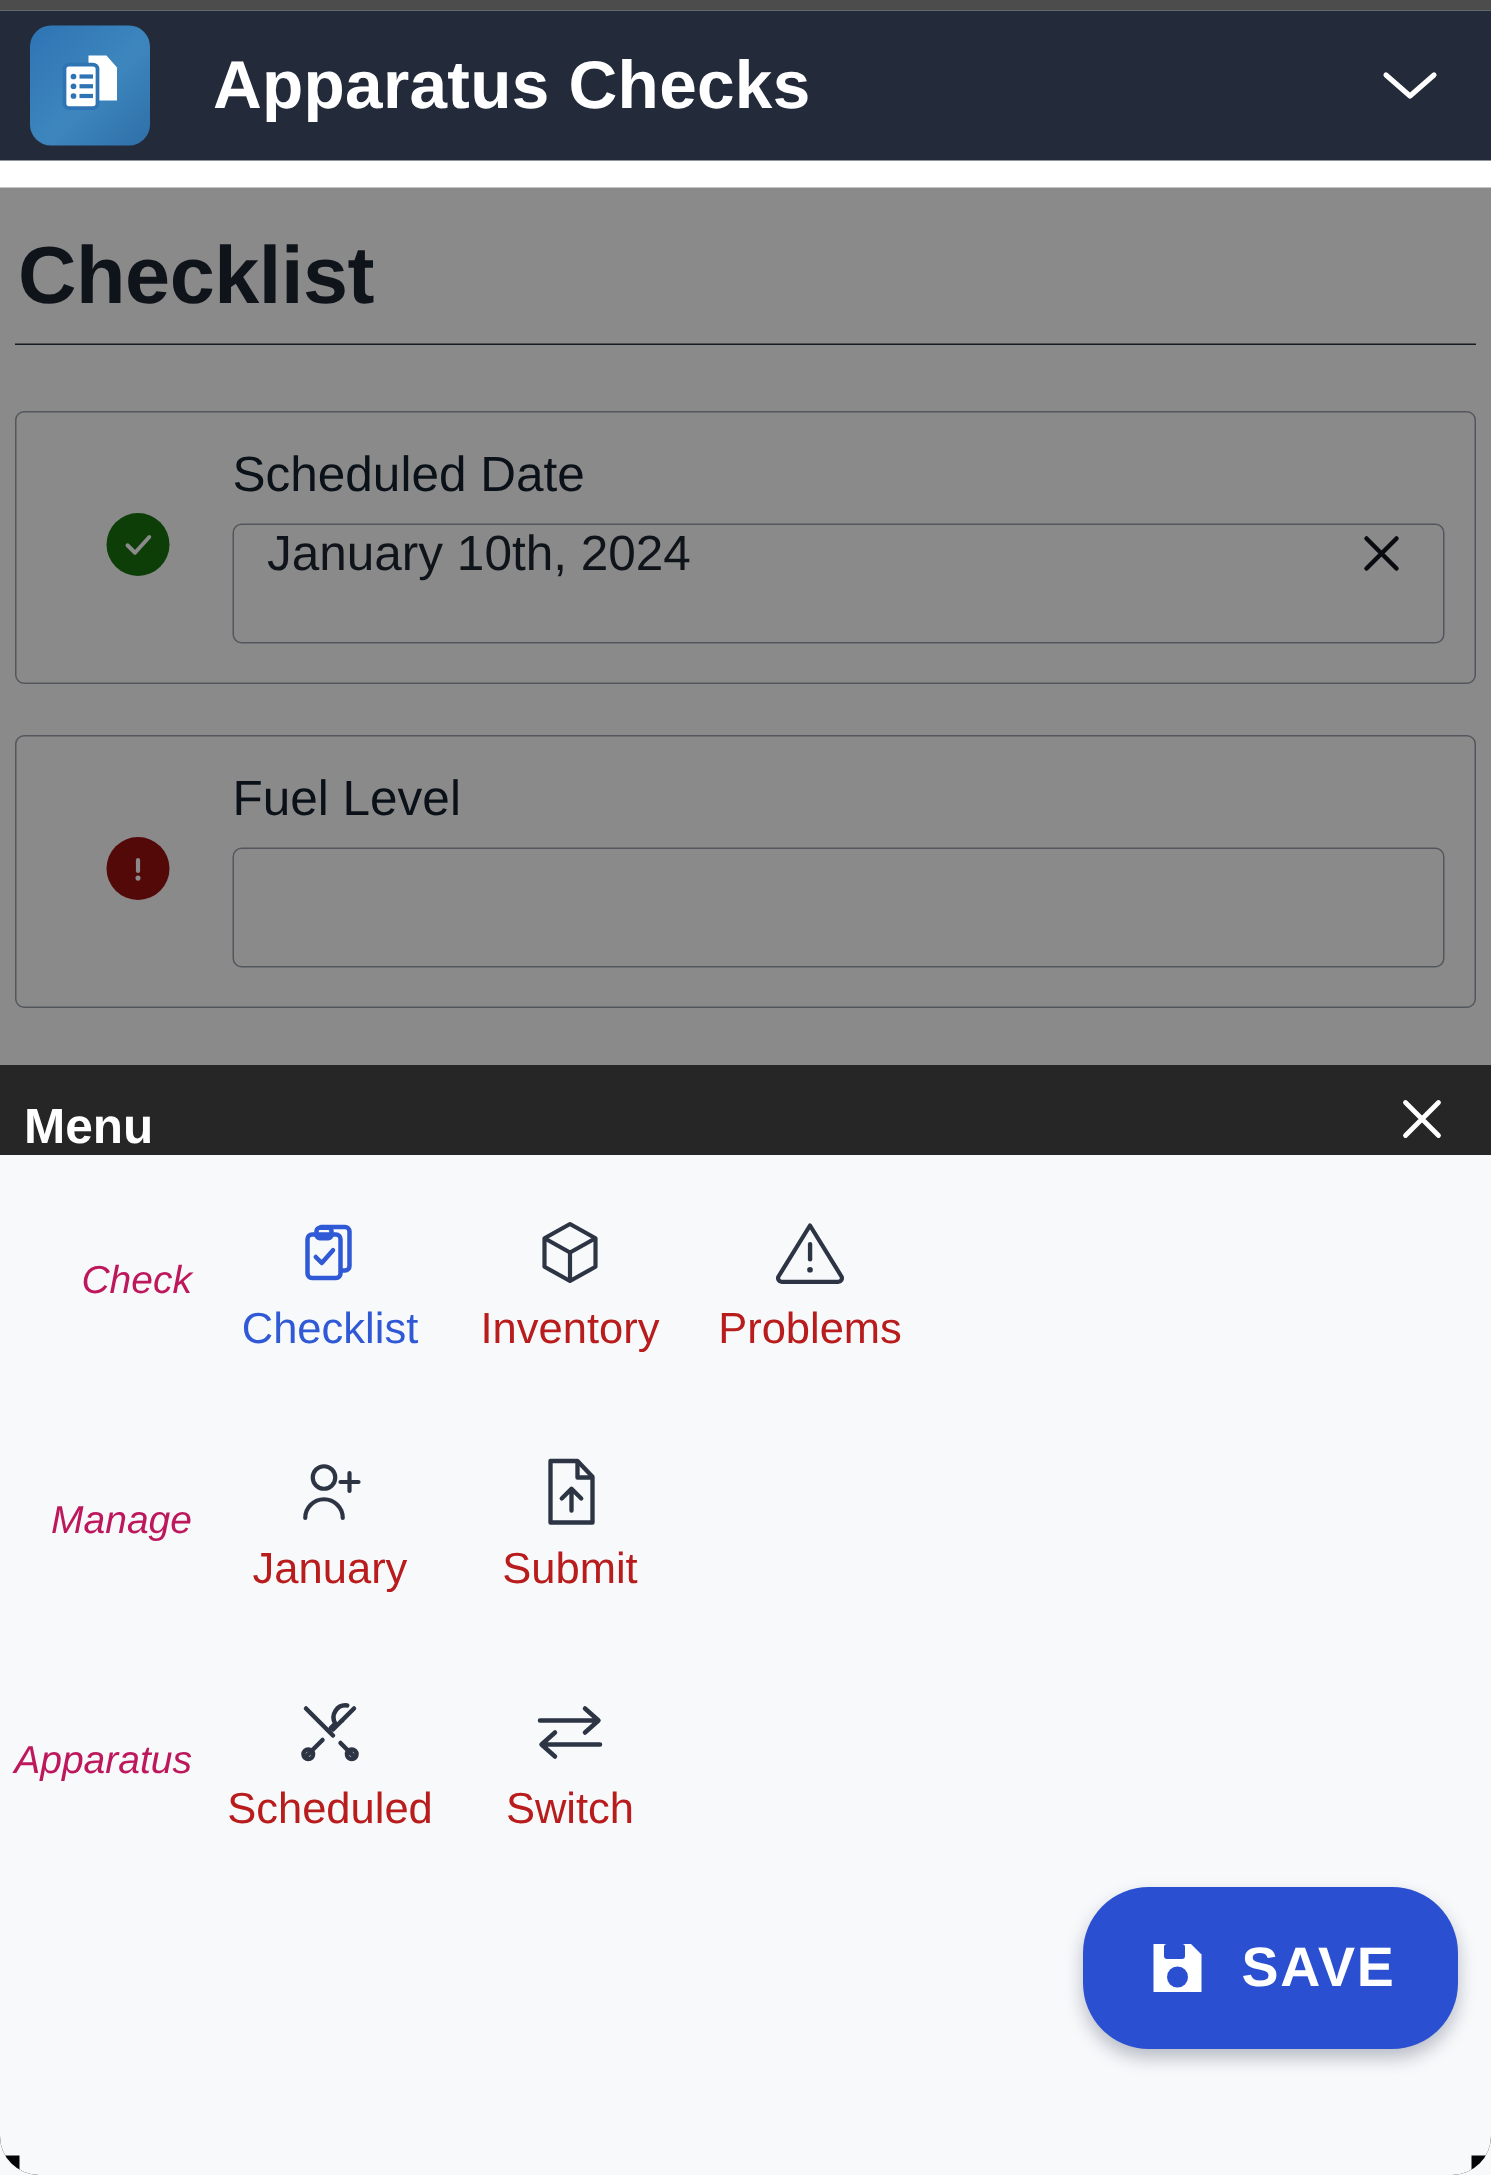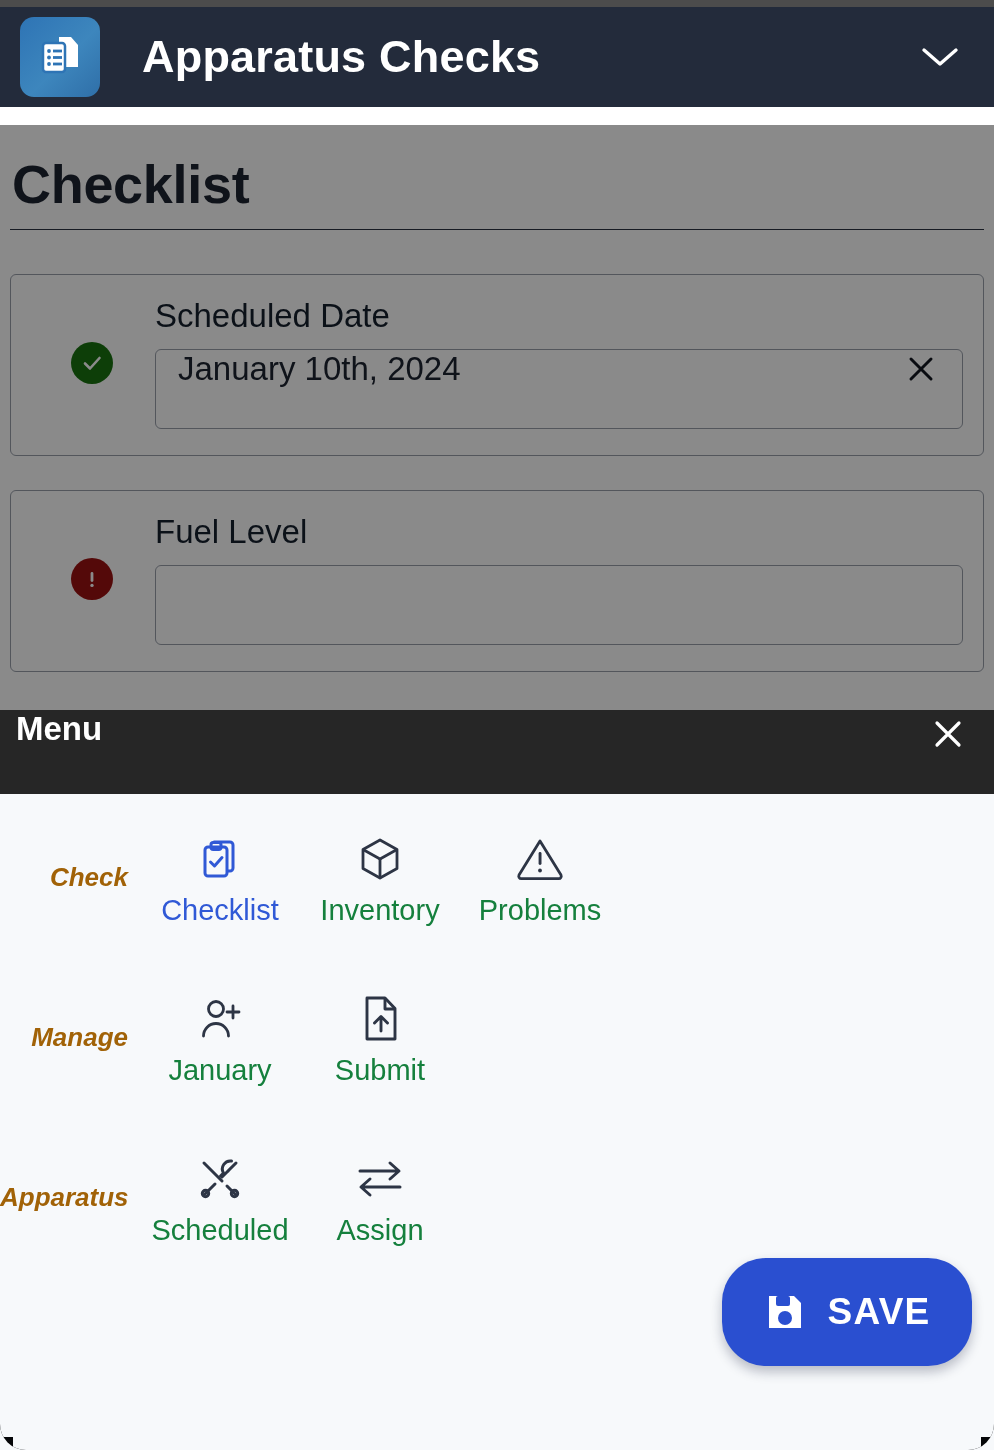--- a/index.html
+++ b/index.html
@@ -142,24 +142,24 @@
   
   .sheet {
     position: absolute;
     left: 0; bottom: 0;
     width: 994px;
     height: 740px;
     background: #f7f9fb;
     overflow: hidden;
   }
   .sheet-header {
-    height: 84px;
+    height: 60px;
     background: #262626;
     display: flex;
-    align-items: flex-start;
+    align-items: flex-end;
     padding: 0 22px 0 16px;
   }
   .sheet-title {
     flex: 1 1 auto;
     color: #ffffff;
     font-size: 33px;
     font-weight: bold;
   }
   .sheet-close {
     flex: 0 0 auto;
@@ -173,41 +173,40 @@
     display: flex;
     align-items: flex-start;
     height: 160px;
   }
   .group-label {
     width: 128px;
     flex: 0 0 auto;
     text-align: right;
     font-style: italic;
     font-size: 26px;
-    color: #a16207;
+    color: #be185d;
     padding-top: 50px;
-    font-weight: bold;
   }
   .menu-items { display: flex; flex: 1 1 auto; padding-left: 12px; }
   .menu-item {
     width: 160px;
     flex: 0 0 auto;
     display: flex;
     flex-direction: column;
     align-items: center;
     padding-top: 20px;
   }
   .menu-item .mi-icon {
     height: 54px;
     display: flex; align-items: center; justify-content: center;
   }
   .menu-item .mi-label {
     margin-top: 8px;
     font-size: 29px;
-    color: #15803d;
+    color: #b91c1c;
     white-space: nowrap;
   }
   .menu-item.active .mi-label { color: #3059d6; }
 
   
   .save-btn {
     position: absolute;
     right: 22px;
     bottom: 84px;
     width: 250px;
@@ -409,21 +408,21 @@
             <div class="mi-label">Scheduled</div>
           </div>
 
           <div class="menu-item">
             <div class="mi-icon">
               <svg width="52" height="44" viewBox="0 0 52 44" aria-hidden="true">
                 <path d="M6 14 H44 M36 6 L45 14 L36 22" fill="none" stroke="#2d3545" stroke-width="3" stroke-linecap="round" stroke-linejoin="round"></path>
                 <path d="M46 30 H8 M16 22 L7 30 L16 38" fill="none" stroke="#2d3545" stroke-width="3" stroke-linecap="round" stroke-linejoin="round"></path>
               </svg>
             </div>
-            <div class="mi-label">Assign</div>
+            <div class="mi-label">Switch</div>
           </div>
 
         </div>
       </div>
 
     </div>
 
     <div class="save-btn">
       <div class="sb-icon">
         <svg width="42" height="42" viewBox="0 0 42 42" aria-hidden="true">

